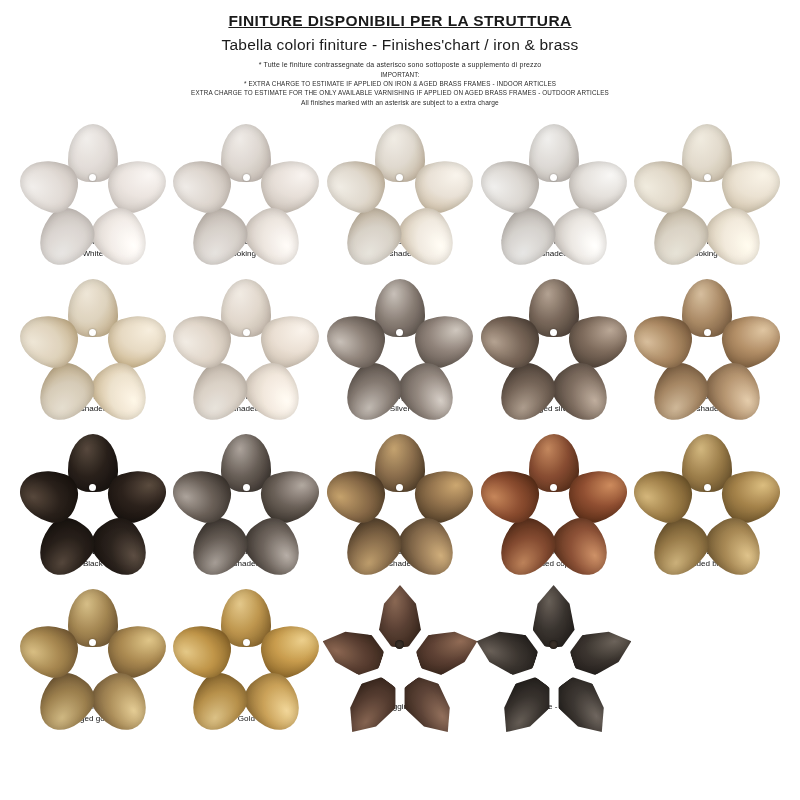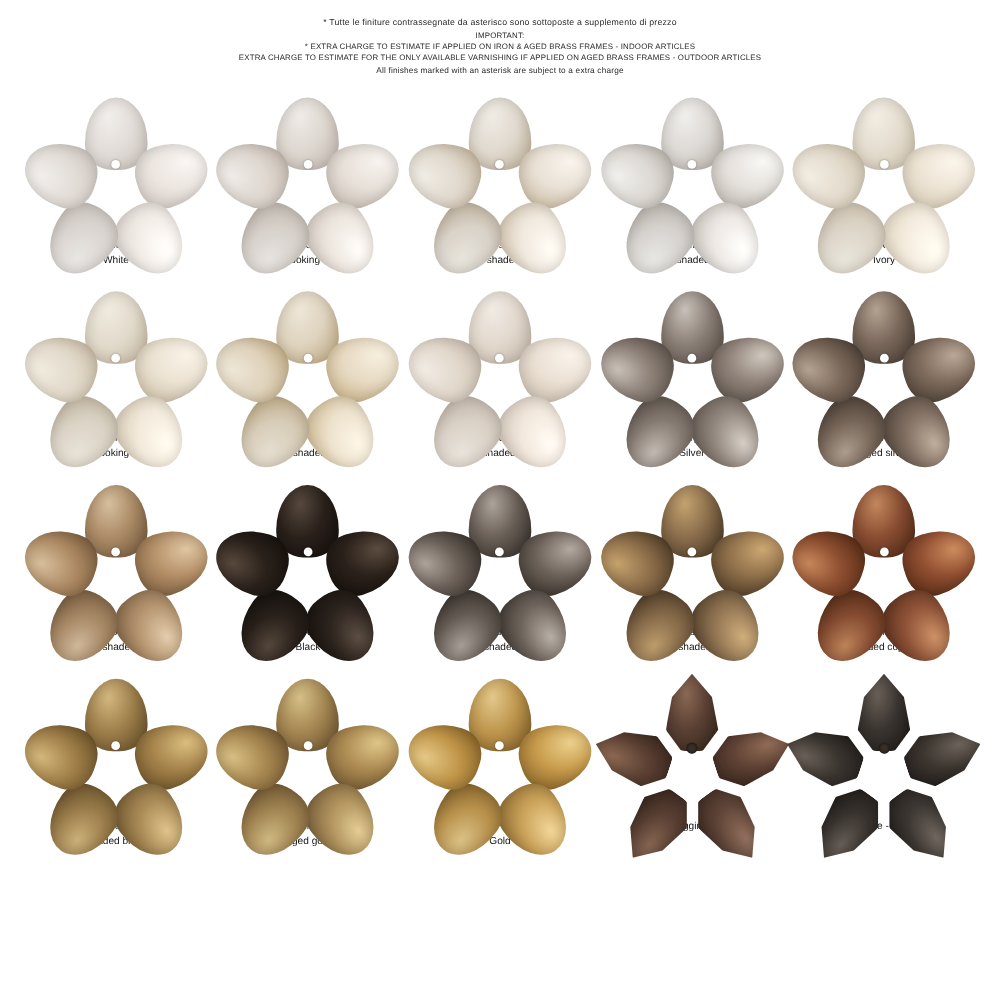--- a/index.html
+++ b/index.html
@@ -149,20 +149,22 @@
     background: #3a3028;
     box-shadow: inset 0 0 3px rgba(0,0,0,0.8);
   }
 </style>
 </head>
 <body>
 
 <div class="page">
 
   <div class="header">
+    <div class="title-main">FINITURE DISPONIBILI PER LA STRUTTURA</div>
+    <div class="title-sub">Tabella colori finiture - Finishes'chart / iron &amp; brass</div>
 
     <div class="notes">
       <div class="n1">*  Tutte le finiture contrassegnate da asterisco sono sottoposte a supplemento di prezzo</div>
       <div class="n2">IMPORTANT:</div>
       <div class="n3">*  EXTRA CHARGE TO ESTIMATE IF APPLIED ON IRON &amp; AGED BRASS FRAMES - INDOOR ARTICLES</div>
       <div class="n4">EXTRA CHARGE TO ESTIMATE FOR THE ONLY AVAILABLE VARNISHING IF APPLIED ON AGED BRASS FRAMES - OUTDOOR ARTICLES</div>
       <div class="n5">All finishes marked with an asterisk are subject to a extra charge</div>
     </div>
   </div>
 
@@ -215,33 +217,20 @@
             <div class="petal p4" style="background: radial-gradient(at 38% 26%, rgb(246, 245, 243) 0%, rgb(227, 223, 218) 46%, rgb(180, 172, 164) 100%); filter: saturate(0.98) brightness(0.94);"></div>
             <div class="petal p5" style="background: radial-gradient(at 38% 26%, rgb(246, 245, 243) 0%, rgb(227, 223, 218) 46%, rgb(180, 172, 164) 100%); filter: saturate(1.04) brightness(0.975);"></div>
             <div class="center-hole"></div>
           </div>
         </div>
         <div class="caption"><span class="l1">*  17) Bianco sfumato argento</span><span class="l2">White shaded silver</span></div>
       </div>
       <div class="cell">
         <div class="flower-wrap">
           <div class="flower">
-            <div class="petal p1" style="background: radial-gradient(at 38% 26%, rgb(248, 243, 232) 0%, rgb(234, 226, 212) 46%, rgb(205, 192, 169) 100%); filter: saturate(0.98) brightness(0.975);"></div>
-            <div class="petal p2" style="background: radial-gradient(at 38% 26%, rgb(248, 243, 232) 0%, rgb(234, 226, 212) 46%, rgb(205, 192, 169) 100%); filter: saturate(1.04) brightness(1.01);"></div>
-            <div class="petal p3" style="background: radial-gradient(at 38% 26%, rgb(248, 243, 232) 0%, rgb(234, 226, 212) 46%, rgb(205, 192, 169) 100%); filter: saturate(0.92) brightness(1.045);"></div>
-            <div class="petal p4" style="background: radial-gradient(at 38% 26%, rgb(248, 243, 232) 0%, rgb(234, 226, 212) 46%, rgb(205, 192, 169) 100%); filter: saturate(0.98) brightness(0.94);"></div>
-            <div class="petal p5" style="background: radial-gradient(at 38% 26%, rgb(248, 243, 232) 0%, rgb(234, 226, 212) 46%, rgb(205, 192, 169) 100%); filter: saturate(1.04) brightness(0.975);"></div>
-            <div class="center-hole"></div>
-          </div>
-        </div>
-        <div class="caption"><span class="l1">13) Avorio</span><span class="l2">Ivory</span></div>
-      </div>
-      <div class="cell">
-        <div class="flower-wrap">
-          <div class="flower">
             <div class="petal p1" style="background: radial-gradient(at 38% 26%, rgb(246, 241, 228) 0%, rgb(232, 224, 209) 46%, rgb(196, 181, 156) 100%); filter: saturate(0.98) brightness(0.975);"></div>
             <div class="petal p2" style="background: radial-gradient(at 38% 26%, rgb(246, 241, 228) 0%, rgb(232, 224, 209) 46%, rgb(196, 181, 156) 100%); filter: saturate(1.04) brightness(1.01);"></div>
             <div class="petal p3" style="background: radial-gradient(at 38% 26%, rgb(246, 241, 228) 0%, rgb(232, 224, 209) 46%, rgb(196, 181, 156) 100%); filter: saturate(0.92) brightness(1.045);"></div>
             <div class="petal p4" style="background: radial-gradient(at 38% 26%, rgb(246, 241, 228) 0%, rgb(232, 224, 209) 46%, rgb(196, 181, 156) 100%); filter: saturate(0.98) brightness(0.94);"></div>
             <div class="petal p5" style="background: radial-gradient(at 38% 26%, rgb(246, 241, 228) 0%, rgb(232, 224, 209) 46%, rgb(196, 181, 156) 100%); filter: saturate(1.04) brightness(0.975);"></div>
             <div class="center-hole"></div>
           </div>
         </div>
         <div class="caption"><span class="l1">*  18) Avorio anticato</span><span class="l2">Old looking ivory</span></div>
       </div>

